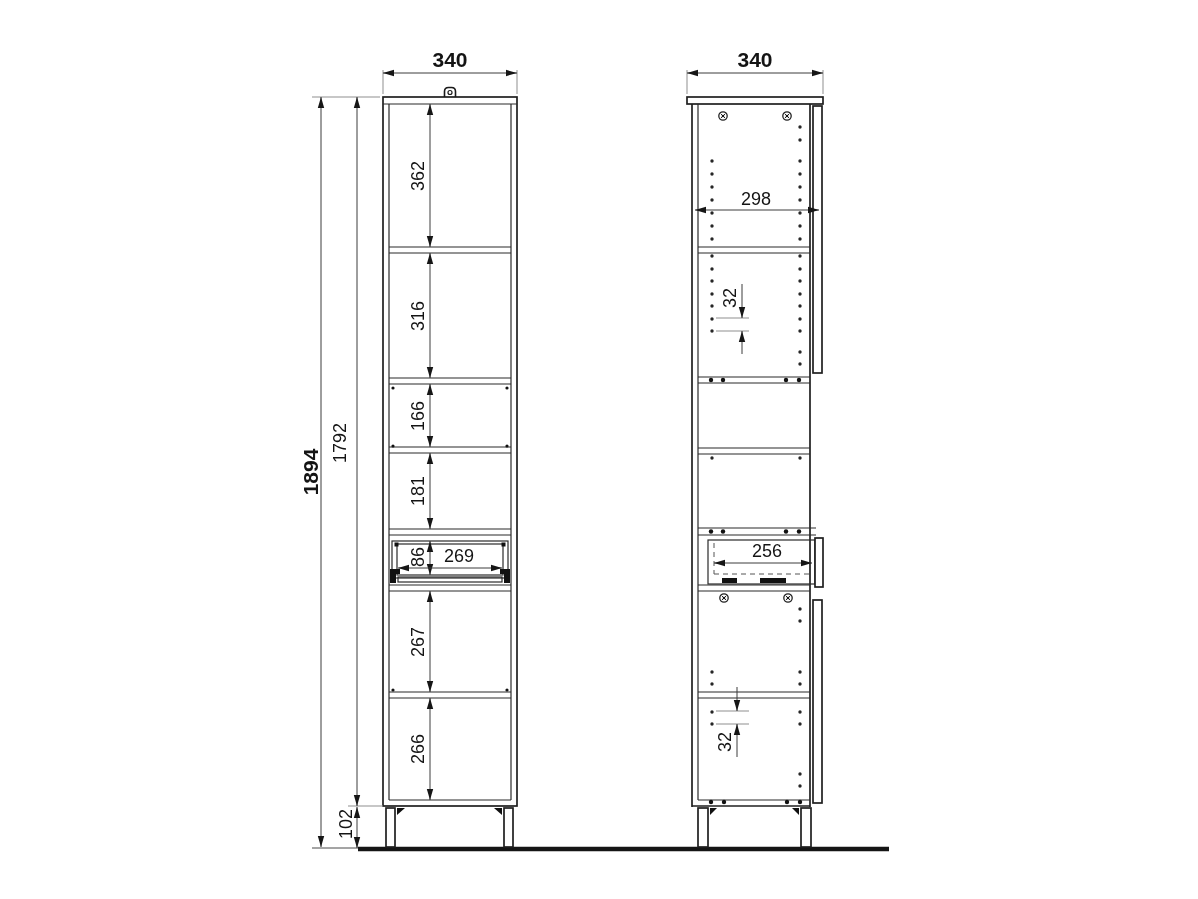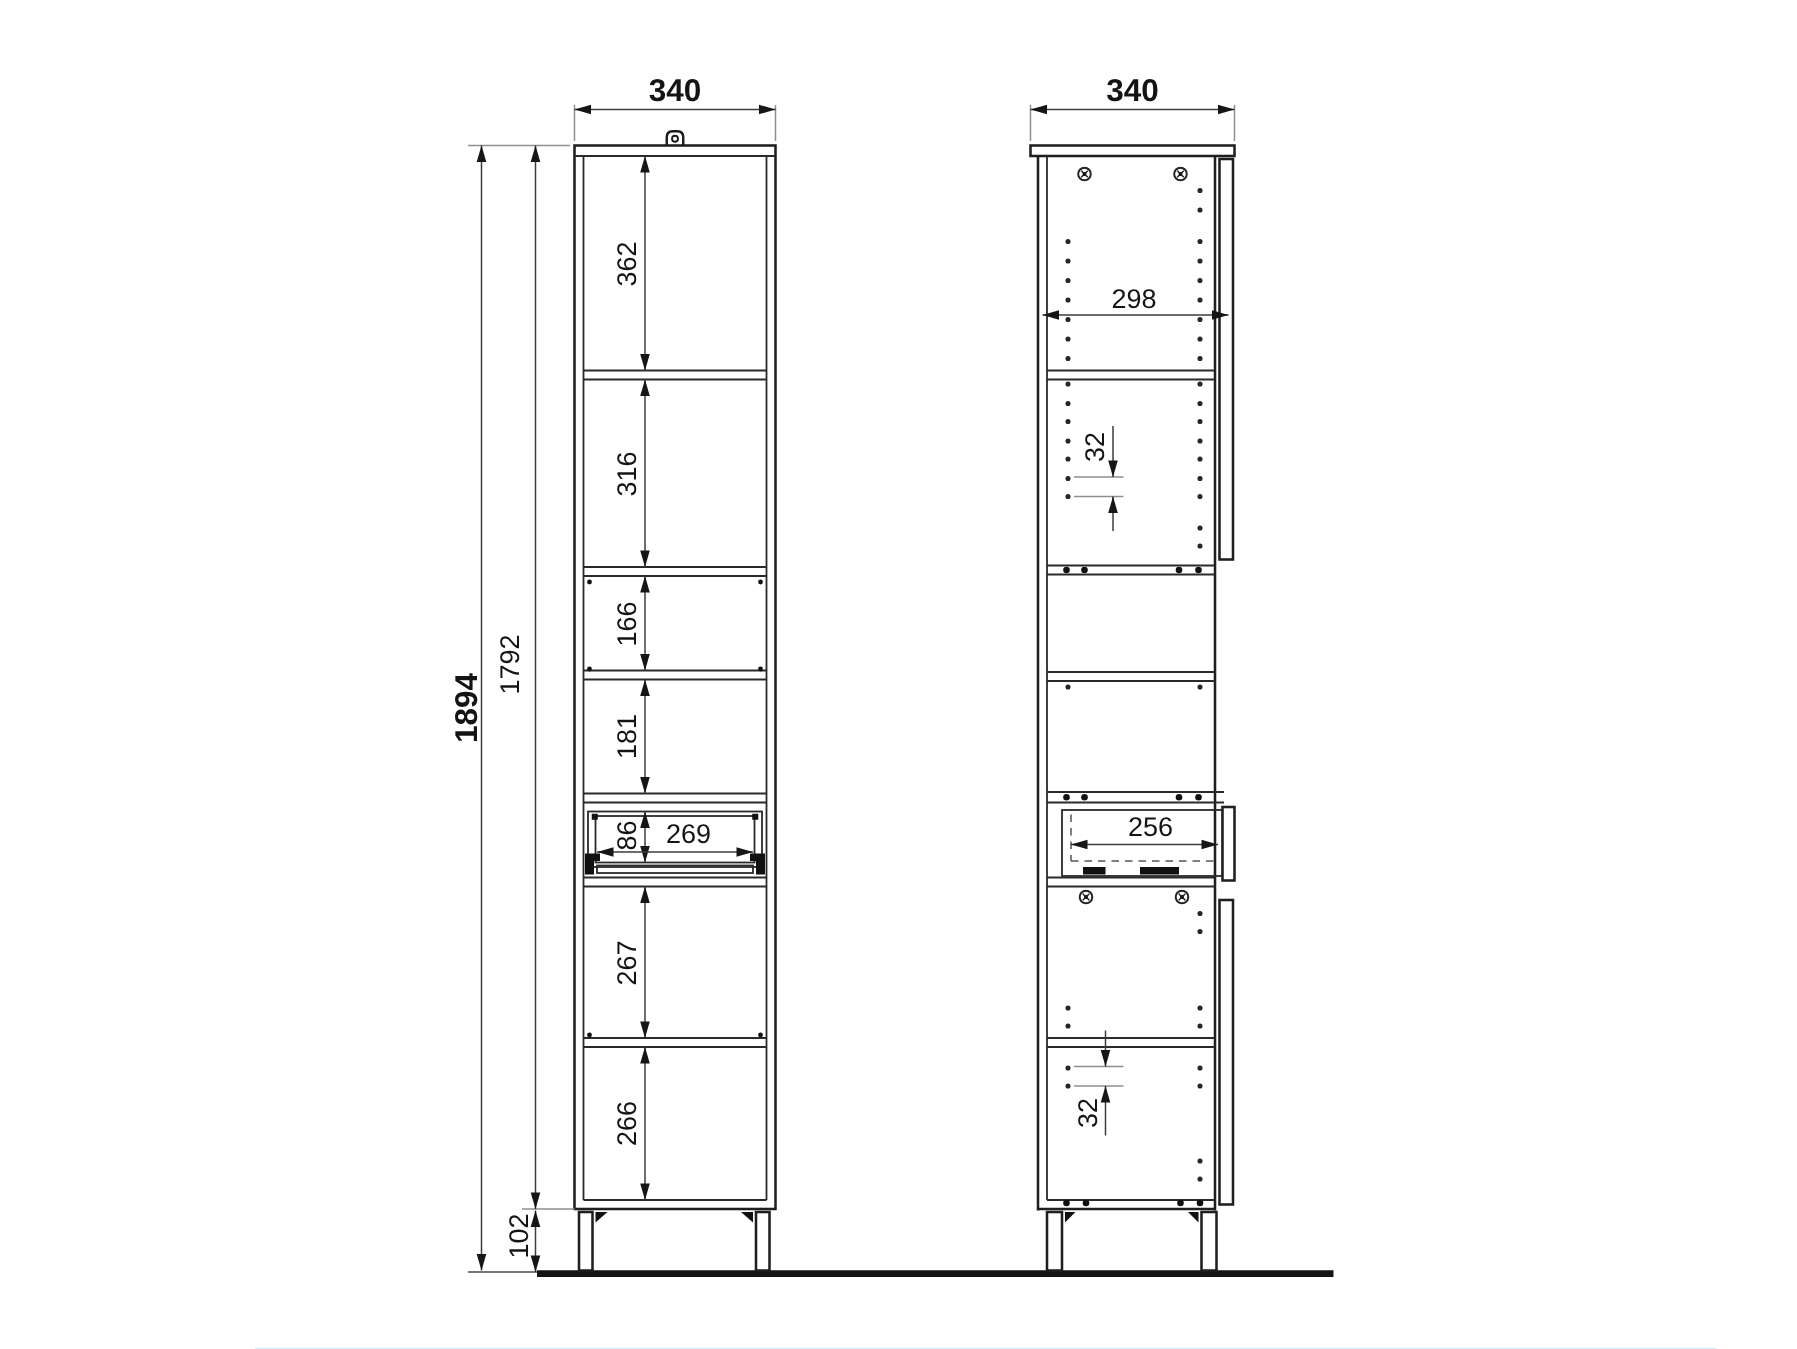--- a/index.html
+++ b/index.html
@@ -1,16 +1,16 @@
 <!DOCTYPE html>
 <html><head>
 <meta charset="utf-8">
 <style>
   html,body{margin:0;padding:0;background:#fff;}
-  #stage{position:relative;width:1144px;height:899px;background:#0ea5e9;overflow:hidden;}
+  #stage{position:relative;width:1144px;height:899px;background:#737373;overflow:hidden;}
   svg{display:block;}
   .cab{stroke:#1f1f1f;stroke-width:1.7;fill:none;}
   .cabf{stroke:#1f1f1f;stroke-width:1.7;fill:#fff;}
   .cab2{stroke:#2a2a2a;stroke-width:1.2;fill:none;}
   .dim{stroke:#3d3d3d;stroke-width:1;fill:none;}
   .ext{stroke:#8f8f8f;stroke-width:1;fill:none;}
   .dash{stroke:#555;stroke-width:1;fill:none;stroke-dasharray:5 4;}
   .arr{fill:#161616;stroke:none;}
   .hole{fill:#262626;}
   .dot{fill:#111;}

